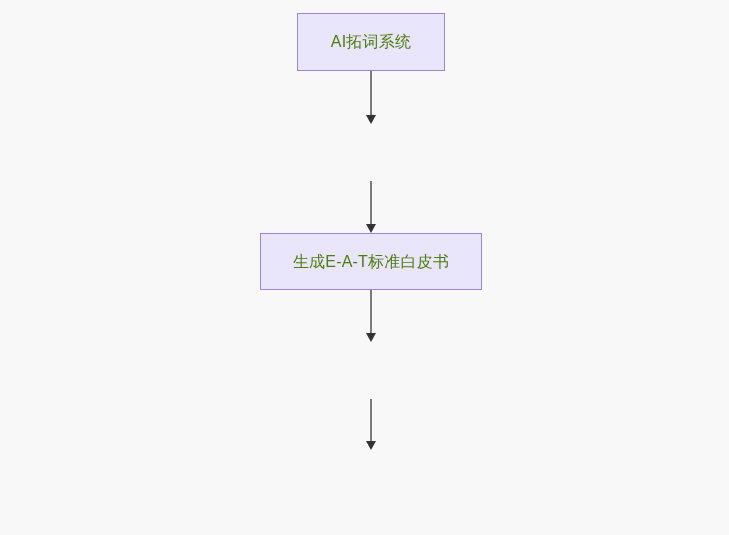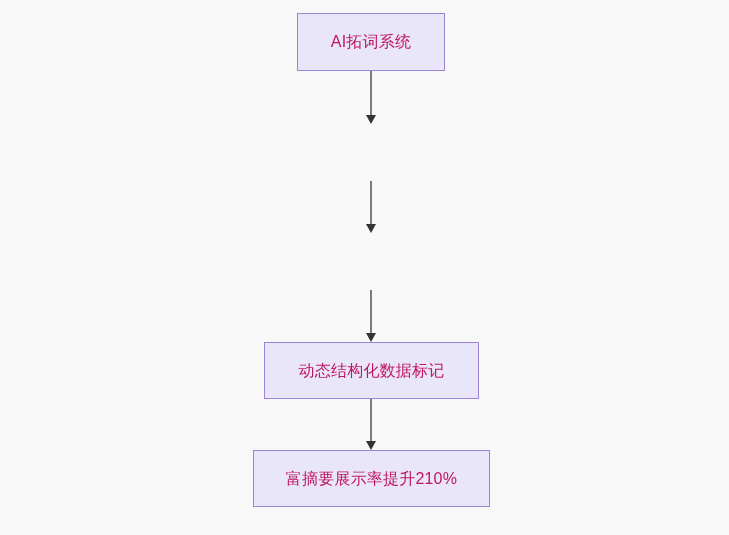--- a/index.html
+++ b/index.html
@@ -19,21 +19,21 @@
     height: 535px;
   }
   .node {
     position: absolute;
     box-sizing: border-box;
     background: #e9e5fb;
     border: 1.6px solid #9d83d6;
     display: flex;
     align-items: center;
     justify-content: center;
-    color: #be185d;
+    color: #4d7c0f;
     font-size: 16px;
     letter-spacing: 0.2px;
     white-space: nowrap;
   }
   .node-label {
     display: block;
     line-height: 1;
   }
   .edge {
     position: absolute;
@@ -94,32 +94,29 @@
     <div class="shaft"></div>
     <div class="head"></div>
   </div>
 
 
   <div class="edge" id="edge-2">
     <div class="shaft"></div>
     <div class="head"></div>
   </div>
 
+  <div class="node" id="node-3">
+    <span class="node-label">生成E-A-T标准白皮书</span>
+  </div>
 
   <div class="edge" id="edge-3">
     <div class="shaft"></div>
     <div class="head"></div>
   </div>
 
-  <div class="node" id="node-4">
-    <span class="node-label">动态结构化数据标记</span>
-  </div>
 
   <div class="edge" id="edge-4">
     <div class="shaft"></div>
     <div class="head"></div>
   </div>
 
-  <div class="node" id="node-5">
-    <span class="node-label">富摘要展示率提升210%</span>
-  </div>
 
 </div>
 
 </body></html>

